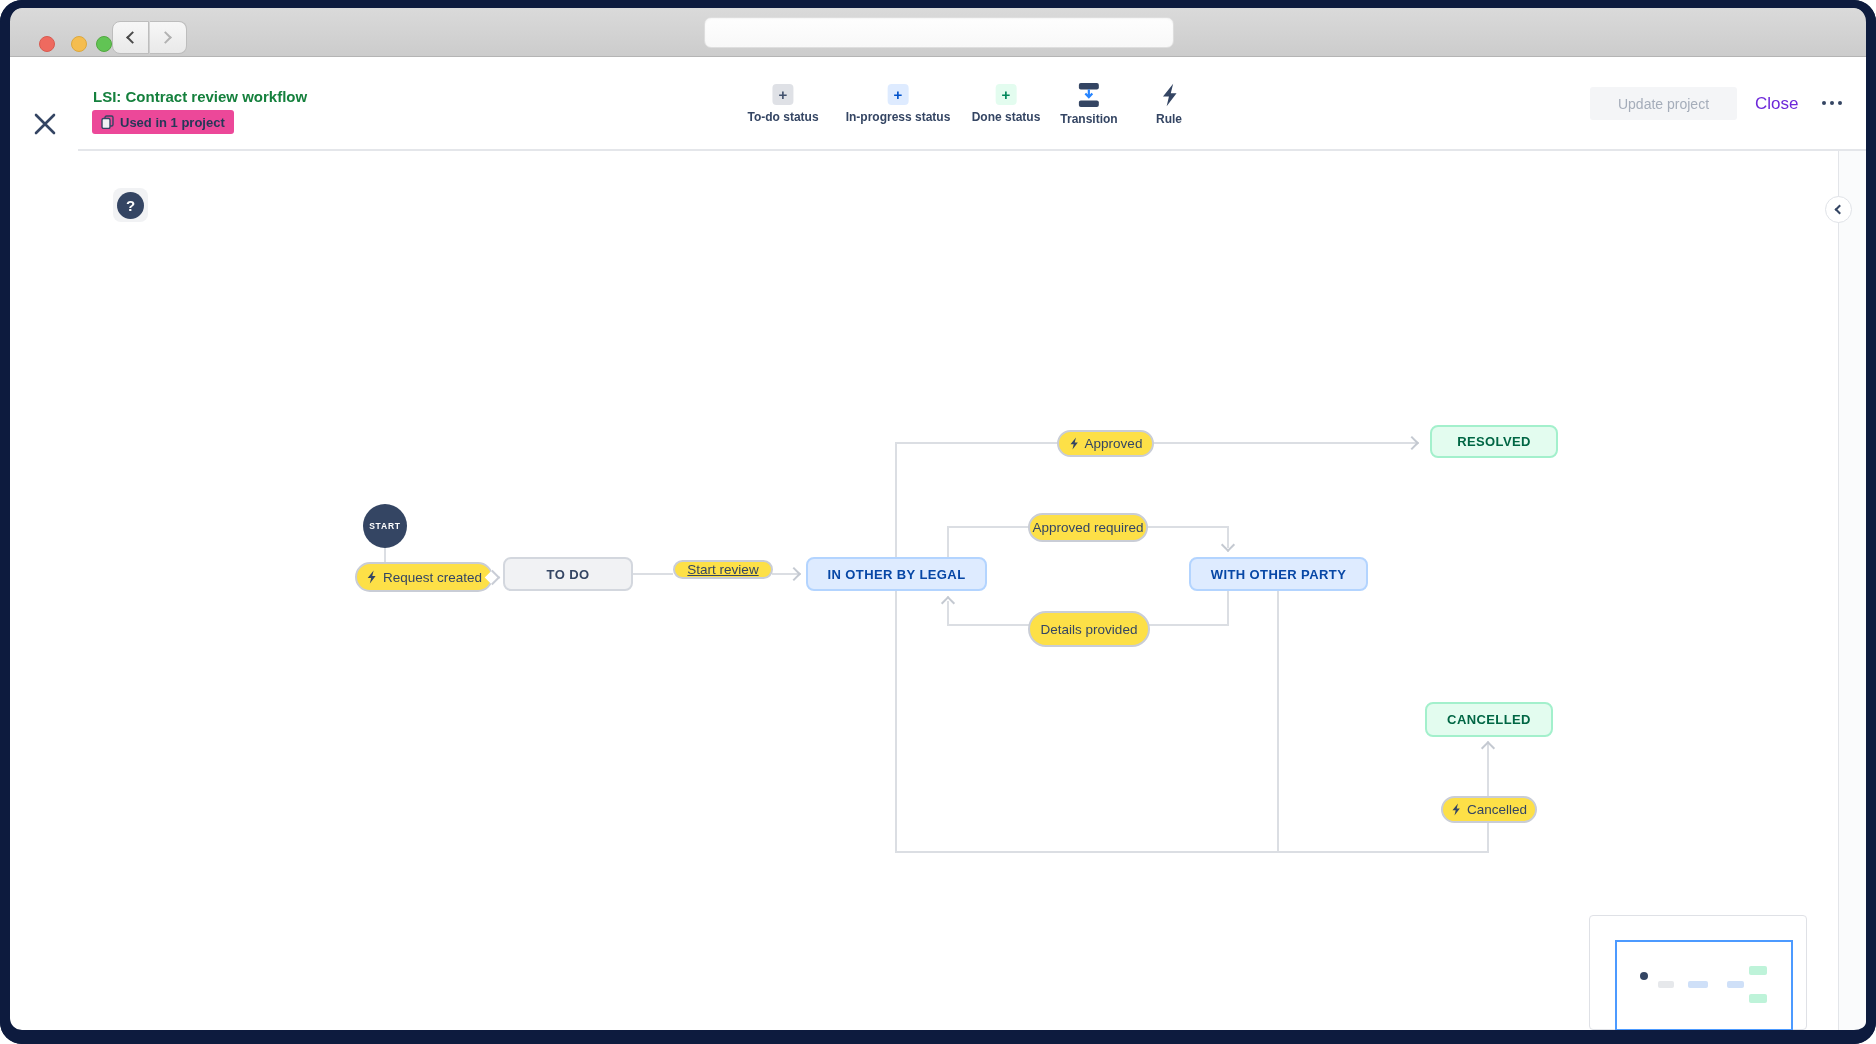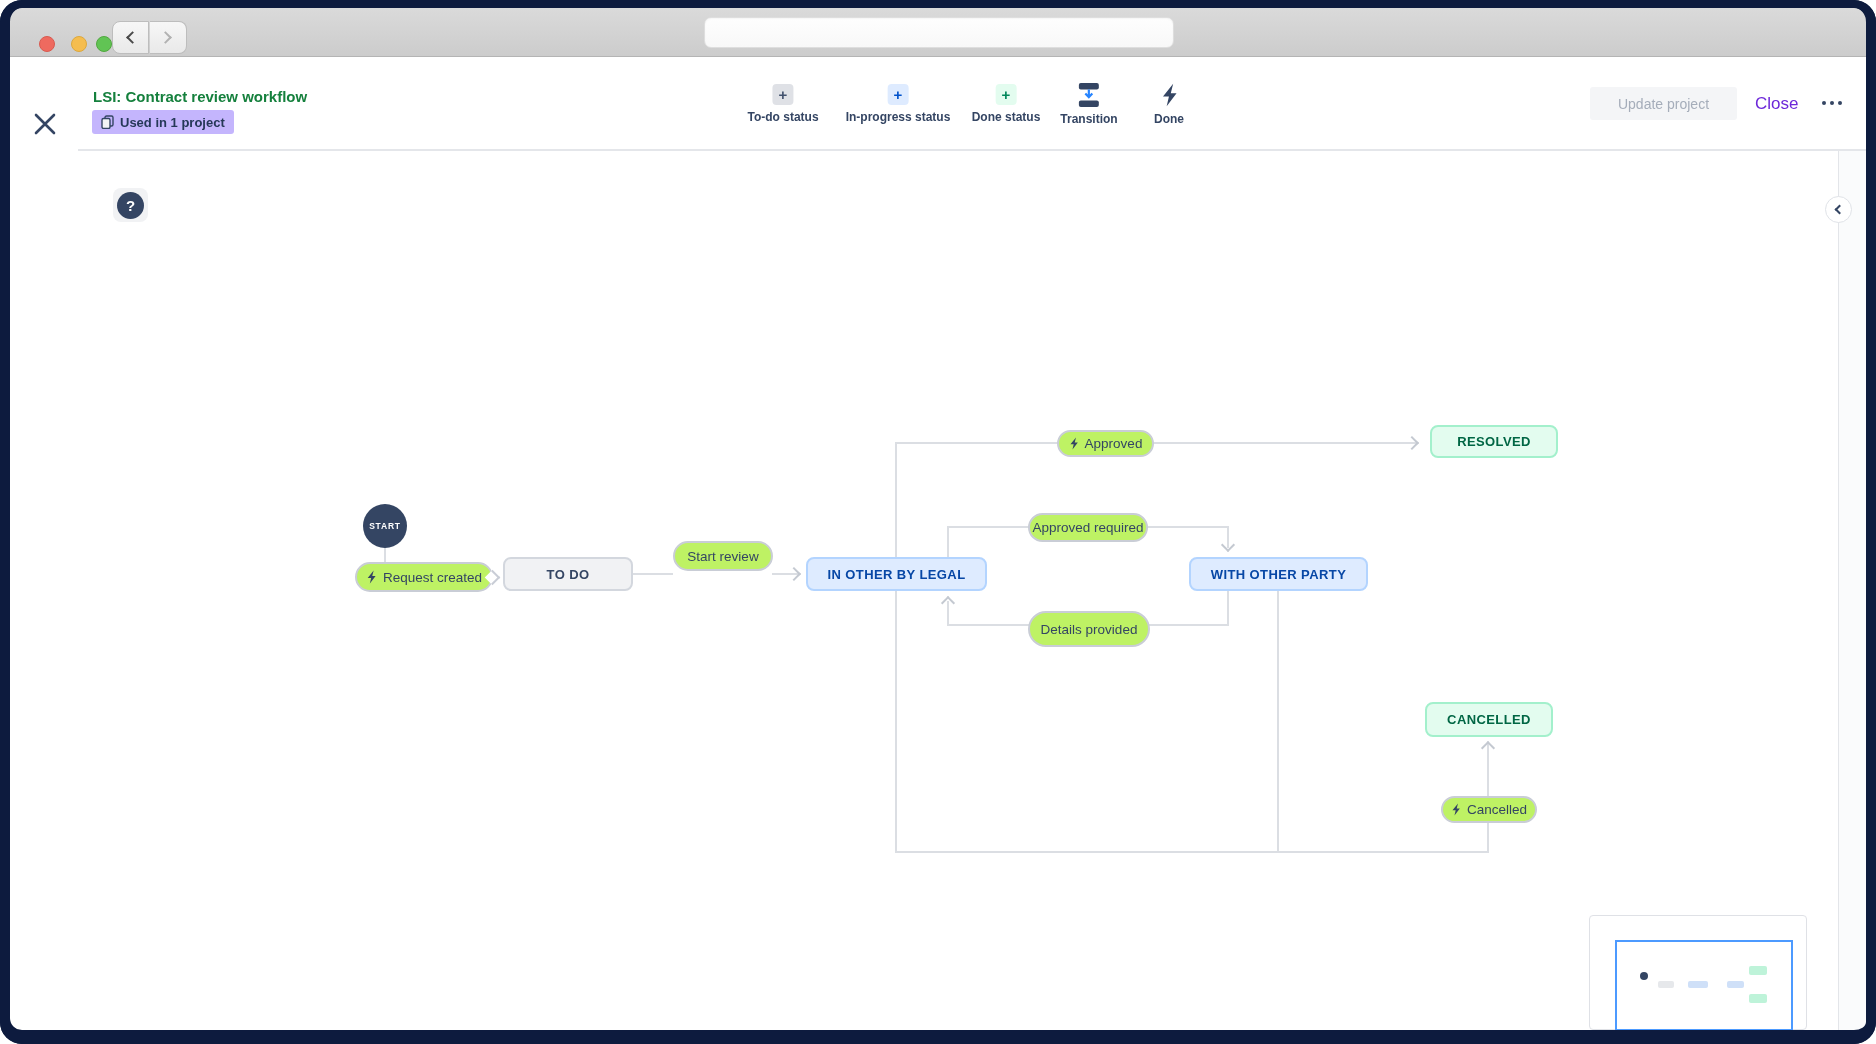--- a/index.html
+++ b/index.html
@@ -21,21 +21,21 @@
   .navbtn.back { left:112px; border-radius:8px 0 0 8px; }
   .navbtn.fwd { left:150px; border-radius:0 8px 8px 0; border-left:none; }
   .chev { position:absolute; width:9px; height:9px; border-right:2.4px solid #4a4a4a; border-bottom:2.4px solid #4a4a4a; }
   .chev.l { transform:rotate(135deg); left:15px; top:11px; }
   .chev.r { transform:rotate(-45deg); left:11px; top:11px; border-color:#b2b2b2; }
   .urlbar { position:absolute; left:704px; top:17px; width:470px; height:31px; background:linear-gradient(#fefefe,#f8f8f8); border:1px solid #dedede; border-radius:7px; z-index:6; box-shadow:inset 0 1px 2px rgba(0,0,0,0.04); }
 
   
   .close-x { position:absolute; left:33px; top:112px; width:24px; height:24px; cursor:pointer; z-index:10; }
   .app-title { position:absolute; left:93px; top:88px; font-size:15px; font-weight:700; color:#15803d; z-index:10; }
-  .badge { position:absolute; left:92px; top:110px; height:24px; display:flex; align-items:center; gap:6px; padding:0 9px; background:#c4b5fd; border-radius:3px; font-size:13px; font-weight:600; color:#253858; z-index:10; }
+  .badge { position:absolute; left:92px; top:110px; height:24px; display:flex; align-items:center; gap:6px; padding:0 9px; background:#ec4899; border-radius:3px; font-size:13px; font-weight:600; color:#253858; z-index:10; }
   .hdr-border { position:absolute; left:78px; top:149px; width:1788px; height:2px; background:#e4e6ea; z-index:4; }
 
   .tool { position:absolute; top:84px; transform:translateX(-50%); display:flex; flex-direction:column; align-items:center; gap:5px; z-index:10; cursor:pointer; }
   .tool .lbl { font-size:12px; font-weight:600; color:#344563; white-space:nowrap; }
   .plusbox { width:21px; height:21px; border-radius:4px; display:flex; align-items:center; justify-content:center; font-size:15px; font-weight:700; line-height:1; }
   .plusbox.gray { background:#dfe1e6; color:#42526e; }
   .plusbox.blue { background:#deebff; color:#0052cc; }
   .plusbox.green { background:#e3fcef; color:#00875a; }
 
   .update-btn { position:absolute; left:1590px; top:87px; width:147px; height:33px; background:#f4f5f7; border:none; border-radius:3px; font-size:14px; font-weight:500; color:#a5adba; z-index:10; font-family:inherit; }
@@ -59,21 +59,21 @@
   .arrow.down { transform:rotate(45deg); }
   .arrow.up { transform:rotate(-135deg); }
 
   .start-node { position:absolute; left:363px; top:504px; width:44px; height:44px; border-radius:50%; background:#344563; color:#fff; font-size:8.5px; font-weight:700; letter-spacing:0.8px; display:flex; align-items:center; justify-content:center; z-index:3; cursor:pointer; }
 
   .status { position:absolute; display:flex; align-items:center; justify-content:center; font-size:13px; font-weight:700; letter-spacing:0.4px; border-radius:8px; border:2px solid; z-index:3; cursor:pointer; }
   .st-todo { background:#f1f2f4; border-color:#d3d7de; color:#344563; }
   .st-blue { background:#deebff; border-color:#b3d4ff; color:#0747a6; }
   .st-green { background:#e3fcef; border-color:#a3f0cc; color:#006644; }
 
-  .pill { position:absolute; display:flex; align-items:center; justify-content:center; gap:6px; background:#bef264; border:2px solid #c9cdd6; border-radius:999px; color:#344563; font-size:13.5px; font-weight:500; z-index:3; cursor:pointer; white-space:nowrap; }
+  .pill { position:absolute; display:flex; align-items:center; justify-content:center; gap:6px; background:#fde047; border:2px solid #c9cdd6; border-radius:999px; color:#344563; font-size:13.5px; font-weight:500; z-index:3; cursor:pointer; white-space:nowrap; }
   .pill .notch { position:absolute; right:-7px; top:8px; width:11px; height:11px; background:#fff; border-top:2px solid #c9cdd6; border-right:2px solid #c9cdd6; transform:rotate(45deg); }
   .bolt { flex:0 0 auto; display:flex; }
 
   
   .minimap { position:absolute; left:1589px; top:915px; width:218px; height:115px; background:#fff; border:1px solid #dfe1e6; border-radius:4px; z-index:9; cursor:pointer; }
   .mm-viewport { position:absolute; left:25px; top:24px; width:178px; height:91px; border:2px solid #4c9aff; background:#fff; }
   .mm-dot { position:absolute; left:50px; top:56px; width:8px; height:8px; border-radius:50%; background:#344563; }
   .mm-dash { position:absolute; border-radius:2px; }
   .mm-gray { left:68px; top:65px; width:16px; height:7px; background:#e6e8eb; }
   .mm-blue1 { left:98px; top:65px; width:20px; height:7px; background:#cfe0f8; }
@@ -132,21 +132,21 @@
       <rect x="0.5" y="0" width="20" height="6.5" rx="2" fill="#344563"></rect>
       <rect x="0.5" y="17.5" width="20" height="6.5" rx="2" fill="#344563"></rect>
       <path d="M10.5 6.5 v7.5 M7 10.5 L10.5 14.2 L14 10.5" stroke="#2684ff" stroke-width="2.2" fill="none"></path>
     </svg>
     <div class="lbl">Transition</div>
   </div>
   <div class="tool" style="left:1169px; top:83px;">
     <svg width="17" height="24" viewBox="0 0 12 17">
       <path d="M8.6 0.5 L1.4 9.6 H5.6 L4 16.5 L11 7.2 H6.9 L8.6 0.5 Z" fill="#344563"></path>
     </svg>
-    <div class="lbl">Done</div>
+    <div class="lbl">Rule</div>
   </div>
 
   <button class="update-btn">Update project</button>
   <div class="close-lbl">Close</div>
   <div class="more-dots">
       <i></i>
       <i></i>
       <i></i>
     </div>
 
@@ -193,21 +193,21 @@
   <div class="status st-green" style="left:1425px; top:702px; width:128px; height:35px;">CANCELLED</div>
 
   <div class="pill" style="left:355px; top:562px; width:138px; height:30px;">
     <svg class="bolt" width="11" height="14" viewBox="0 0 12 17">
         <path d="M8.6 0.5 L1.4 9.6 H5.6 L4 16.5 L11 7.2 H6.9 L8.6 0.5 Z" fill="#344563"></path>
       </svg>
     <span>Request created</span>
     <span class="notch"></span>
   </div>
 
-  <div class="pill" style="left:673px; top:541px; width:100px; height:30px;">
+  <div class="pill" style="left:673px; top:560px; width:100px; height:19px;text-decoration:underline;">
     <span>Start review</span>
   </div>
 
   <div class="pill" style="left:1057px; top:430px; width:97px; height:27px;">
     <svg class="bolt" width="10" height="13" viewBox="0 0 12 17">
         <path d="M8.6 0.5 L1.4 9.6 H5.6 L4 16.5 L11 7.2 H6.9 L8.6 0.5 Z" fill="#344563"></path>
       </svg>
     <span>Approved</span>
   </div>
 

